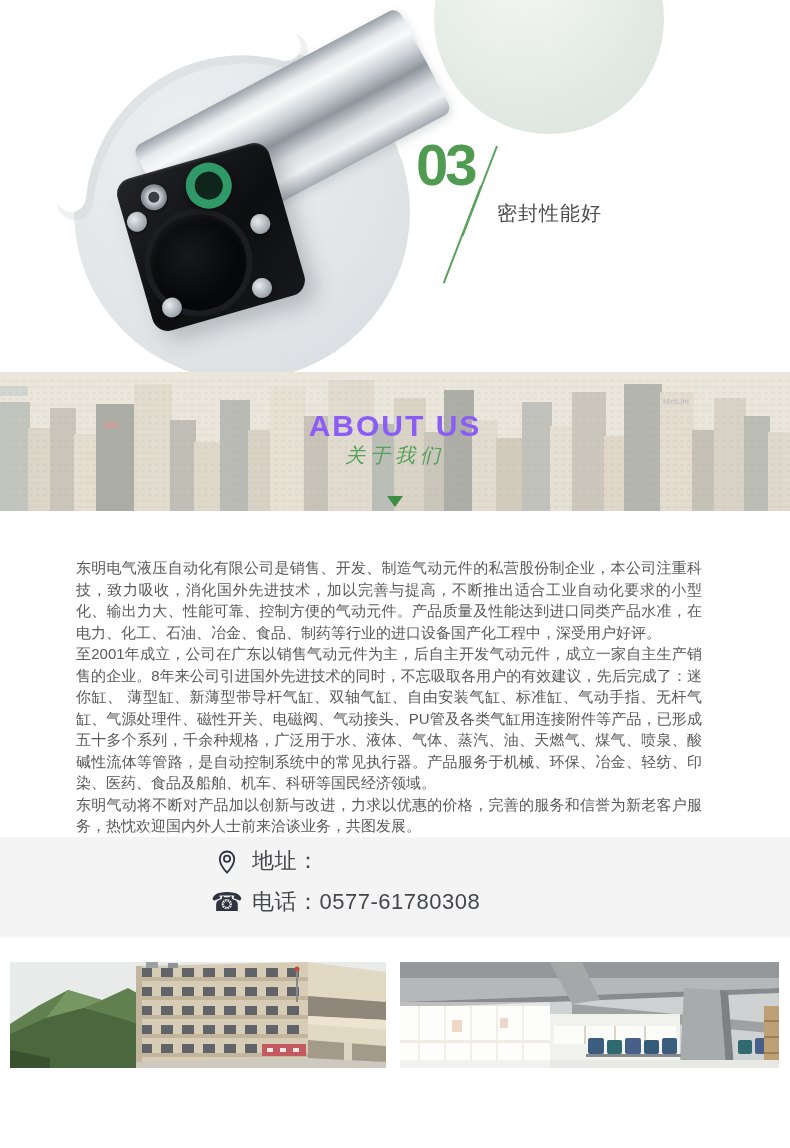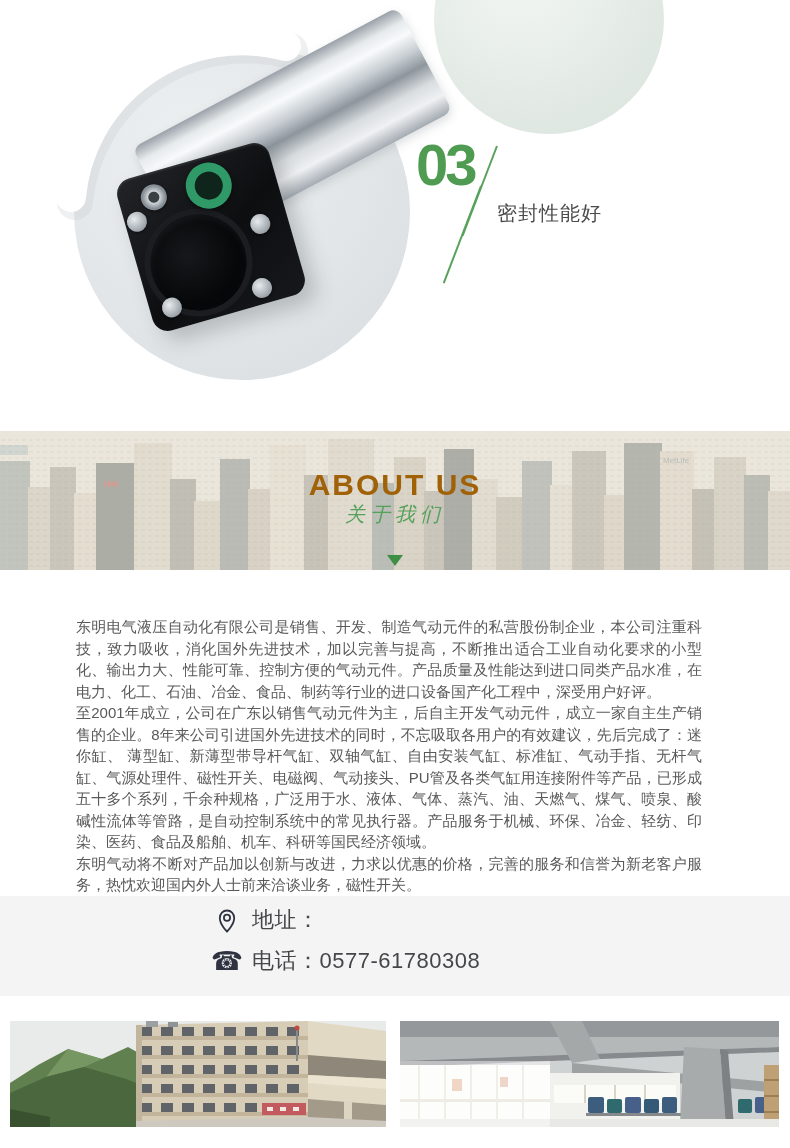--- a/index.html
+++ b/index.html
@@ -1,20 +1,20 @@
 <!DOCTYPE html>
 <html><head>
 <meta charset="utf-8">
 <style>
   * { margin:0; padding:0; box-sizing:border-box; }
   body { background:#ffffff; font-family:"Liberation Sans","DejaVu Sans",sans-serif; }
   .page { position:relative; width:790px; height:1148px; margin:0 auto; background:#ffffff; overflow:hidden; }
 
   
-  .hero { position:relative; height:431px; background:#ffffff; overflow:hidden;border-radius:10px; }
+  .hero { position:relative; height:372px; background:#ffffff; overflow:hidden;border-radius:10px; }
   .blob-tr { position:absolute; left:434px; top:-96px; width:230px; height:230px; border-radius:50%;
              background:radial-gradient(circle at 38% 32%, #f2f6f3, #e3eae5 60%, #d9e2dc); }
   .hero-circle { position:absolute; left:74px; top:44px; width:336px; height:336px; border-radius:50%;
                  background:radial-gradient(circle at 35% 30%, #edf0f1, #e1e5e8 58%, #d6dbdf); z-index:1; }
   svg.swoosh { position:absolute; left:0; top:0; z-index:2; pointer-events:none; }
   .cylinder { position:absolute; left:160px; top:141px; width:300px; height:118px; z-index:3;
               transform-origin:0 59px; transform:rotate(-28deg); border-radius:9px;
               background:linear-gradient(#9aa1a8 0%, #e6eaec 13%, #f8fafb 24%, #c6ccd1 40%, #8e969d 54%, #d9dde0 70%, #eff1f3 84%, #a3aab1 100%);
               box-shadow:0 4px 10px rgba(120,126,132,0.25); }
   .cap { position:absolute; left:132px; top:158px; width:158px; height:158px; z-index:4;
@@ -39,21 +39,21 @@
                  letter-spacing:-3px; color:#4f9b51; line-height:1; }
   .slash { position:absolute; width:2px; background:#58a25b; transform-origin:top; transform:rotate(21deg); z-index:5; }
   .slash1 { left:496px; top:146px; height:96px; }
   .slash2 { left:480px; top:186px; height:104px; }
   .feature-label { position:absolute; left:497px; top:200px; z-index:5; font-size:20px; color:#4b4b4b; letter-spacing:1px;text-align:right; }
 
   
   .banner { position:relative; height:139px; overflow:hidden; }
   .banner svg.skyline { position:absolute; left:0; top:0; }
   .banner-title { position:absolute; left:0; right:0; top:37px; text-align:center; font-size:30px; font-weight:bold;
-                  letter-spacing:2px; color:#a16207; }
+                  letter-spacing:2px; color:#8b5cf6; }
   .banner-subtitle { position:absolute; left:0; right:0; top:70px; text-align:center; font-size:20px;
                      letter-spacing:5px; color:#55a05a;font-style:italic; }
   .banner-triangle { position:absolute; left:50%; top:124px; transform:translateX(-50%); width:0; height:0;
                      border-left:8px solid transparent; border-right:8px solid transparent;
                      border-top:11px solid #3e8f44; }
 
   
   .about-text { padding:46px 88px 0 76px; }
   .about-text p { font-size:15px; line-height:21.5px; color:#595959; text-align:justify; }
 
@@ -141,21 +141,21 @@
       <rect width="790" height="139" fill="#fffcf6" opacity="0.40"></rect>
     </svg>
     <div class="banner-title">ABOUT US</div>
     <div class="banner-subtitle">关于我们</div>
     <div class="banner-triangle"></div>
   </section>
 
   <section class="about-text">
     <p>东明电气液压自动化有限公司是销售、开发、制造气动元件的私营股份制企业，本公司注重科技，致力吸收，消化国外先进技术，加以完善与提高，不断推出适合工业自动化要求的小型化、输出力大、性能可靠、控制方便的气动元件。产品质量及性能达到进口同类产品水准，在电力、化工、石油、冶金、食品、制药等行业的进口设备国产化工程中，深受用户好评。</p>
     <p>至2001年成立，公司在广东以销售气动元件为主，后自主开发气动元件，成立一家自主生产销售的企业。8年来公司引进国外先进技术的同时，不忘吸取各用户的有效建议，先后完成了：迷你缸、 薄型缸、新薄型带导杆气缸、双轴气缸、自由安装气缸、标准缸、气动手指、无杆气缸、气源处理件、磁性开关、电磁阀、气动接头、PU管及各类气缸用连接附件等产品，已形成五十多个系列，千余种规格，广泛用于水、液体、气体、蒸汽、油、天燃气、煤气、喷泉、酸碱性流体等管路，是自动控制系统中的常见执行器。产品服务于机械、环保、冶金、轻纺、印染、医药、食品及船舶、机车、科研等国民经济领域。</p>
-    <p>东明气动将不断对产品加以创新与改进，力求以优惠的价格，完善的服务和信誉为新老客户服务，热忱欢迎国内外人士前来洽谈业务，磁性开关。</p>
+    <p>东明气动将不断对产品加以创新与改进，力求以优惠的价格，完善的服务和信誉为新老客户服务，热忱欢迎国内外人士前来洽谈业务，共图发展。</p>
   </section>
 
   <section class="contact">
     <div class="contact-row">
       <span class="contact-icon">
         <svg width="24" height="28" viewBox="0 0 24 26">
           <path d="M12 24.5 C12 24.5 4.8 17.6 4.8 11 C4.8 6.6 8 3.5 12 3.5 C16 3.5 19.2 6.6 19.2 11 C19.2 17.6 12 24.5 12 24.5 Z" fill="none" stroke="#2f3240" stroke-width="1.8"></path>
           <circle cx="12" cy="10.8" r="3.1" fill="none" stroke="#2f3240" stroke-width="1.8"></circle>
         </svg>
       </span>

